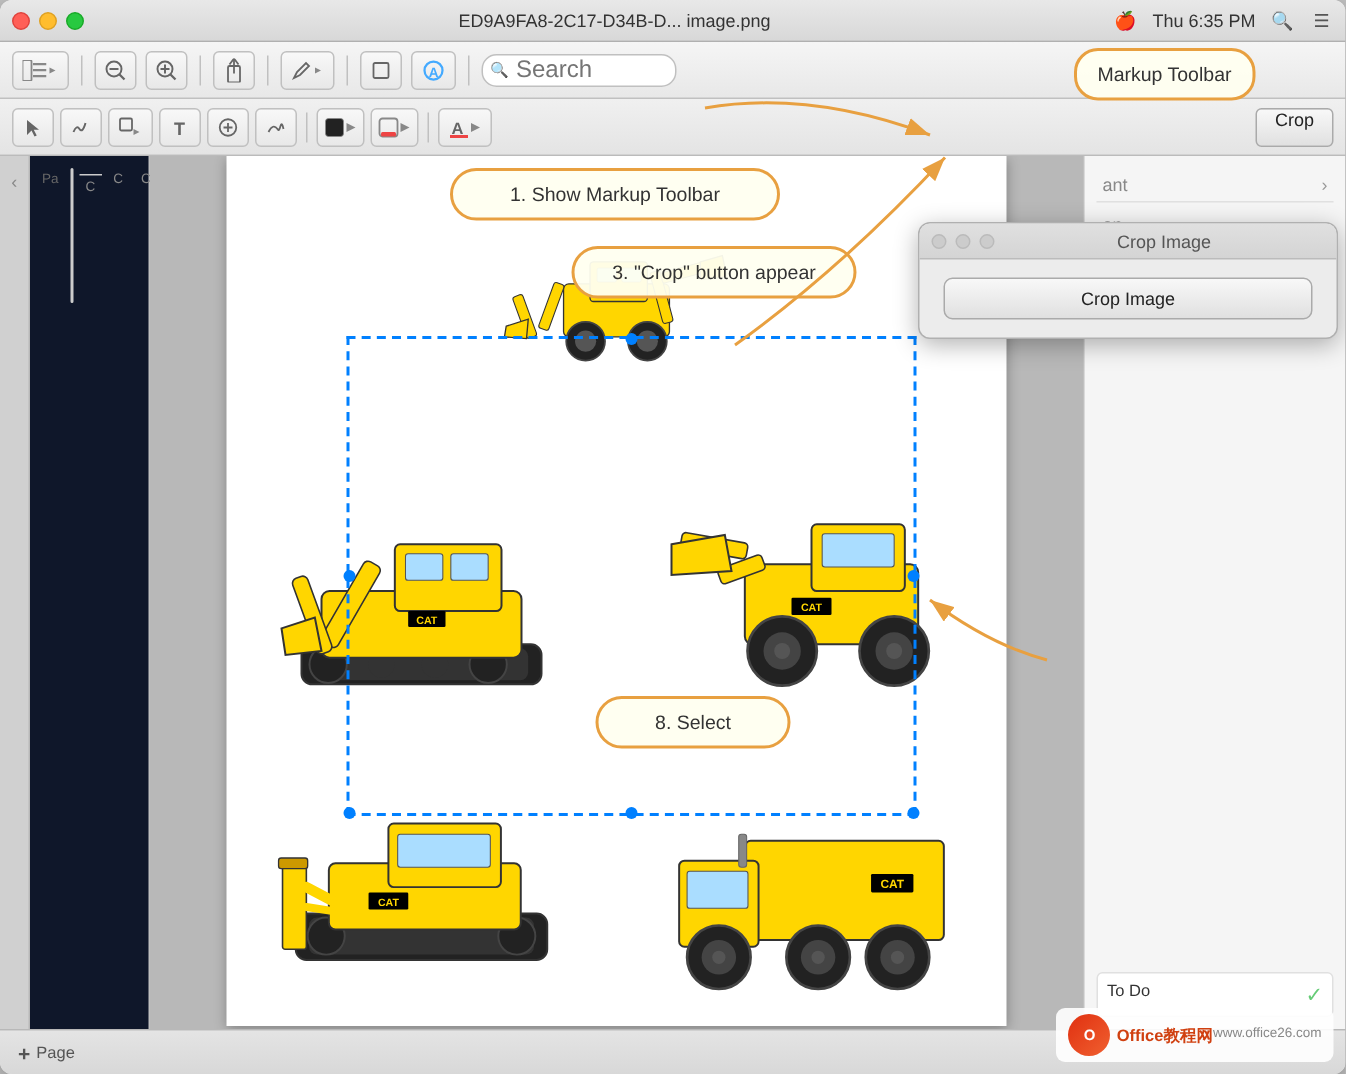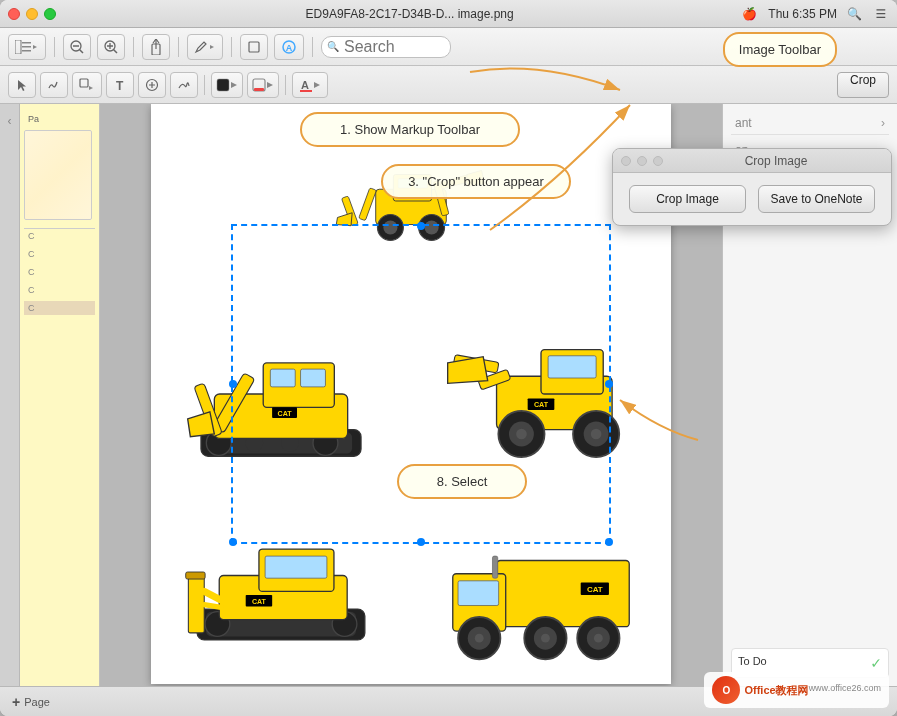--- a/index.html
+++ b/index.html
@@ -174,25 +174,25 @@
       padding-top: 10px;
     }
     .sidebar-arrow {
       color: #888;
       font-size: 12px;
     }
 
     
     .page-panel {
       width: 80px;
-      background: #fef9c3;
+      background: #0f172a;
       border-right: 1px solid #c0c0c0;
       padding: 8px 4px;
       display: flex;
-      flex-direction: column;
+      flex-direction: row;
       gap: 4px;
     }
     .page-thumb {
       width: 68px;
       height: 90px;
       background: #fff;
       border: 1px solid #ccc;
       border-radius: 2px;
       display: flex;
       align-items: center;
@@ -494,21 +494,21 @@
     </div>
     <div class="title-bar-right">
       <span class="system-icon">🍎</span>
       <span class="time-display">Thu 6:35 PM</span>
       <span class="system-icon">🔍</span>
       <span class="system-icon">☰</span>
     </div>
   </div>
 
   <div class="markup-toolbar-callout">
-    <span>Image
+    <span>Markup
 Toolbar</span>
   </div>
 
   <div class="toolbar-1">
     <div class="tb-btn">
       <svg width="16" height="14" viewBox="0 0 16 14">
           <rect x="0" y="0" width="6" height="14" rx="1" fill="none" stroke="#888" stroke-width="1.2"></rect>
           <rect x="7" y="2" width="9" height="1.5" fill="#888"></rect>
           <rect x="7" y="6" width="9" height="1.5" fill="#888"></rect>
           <rect x="7" y="10" width="9" height="1.5" fill="#888"></rect>
@@ -837,21 +837,20 @@
 
   <div class="crop-dialog">
     <div class="crop-dialog-title-bar">
       <div class="dialog-tl"></div>
       <div class="dialog-tl"></div>
       <div class="dialog-tl"></div>
       <span class="dialog-title-text">Crop Image</span>
     </div>
     <div class="crop-dialog-body">
       <div class="dialog-btn">Crop Image</div>
-      <div class="dialog-btn">Save to OneNote</div>
     </div>
   </div>
 
   <div class="status-bar">
     <div class="add-page-btn">
       <span style="font-size:14px;font-weight:bold;">+</span>
       <span>Page</span>
     </div>
   </div>
 

